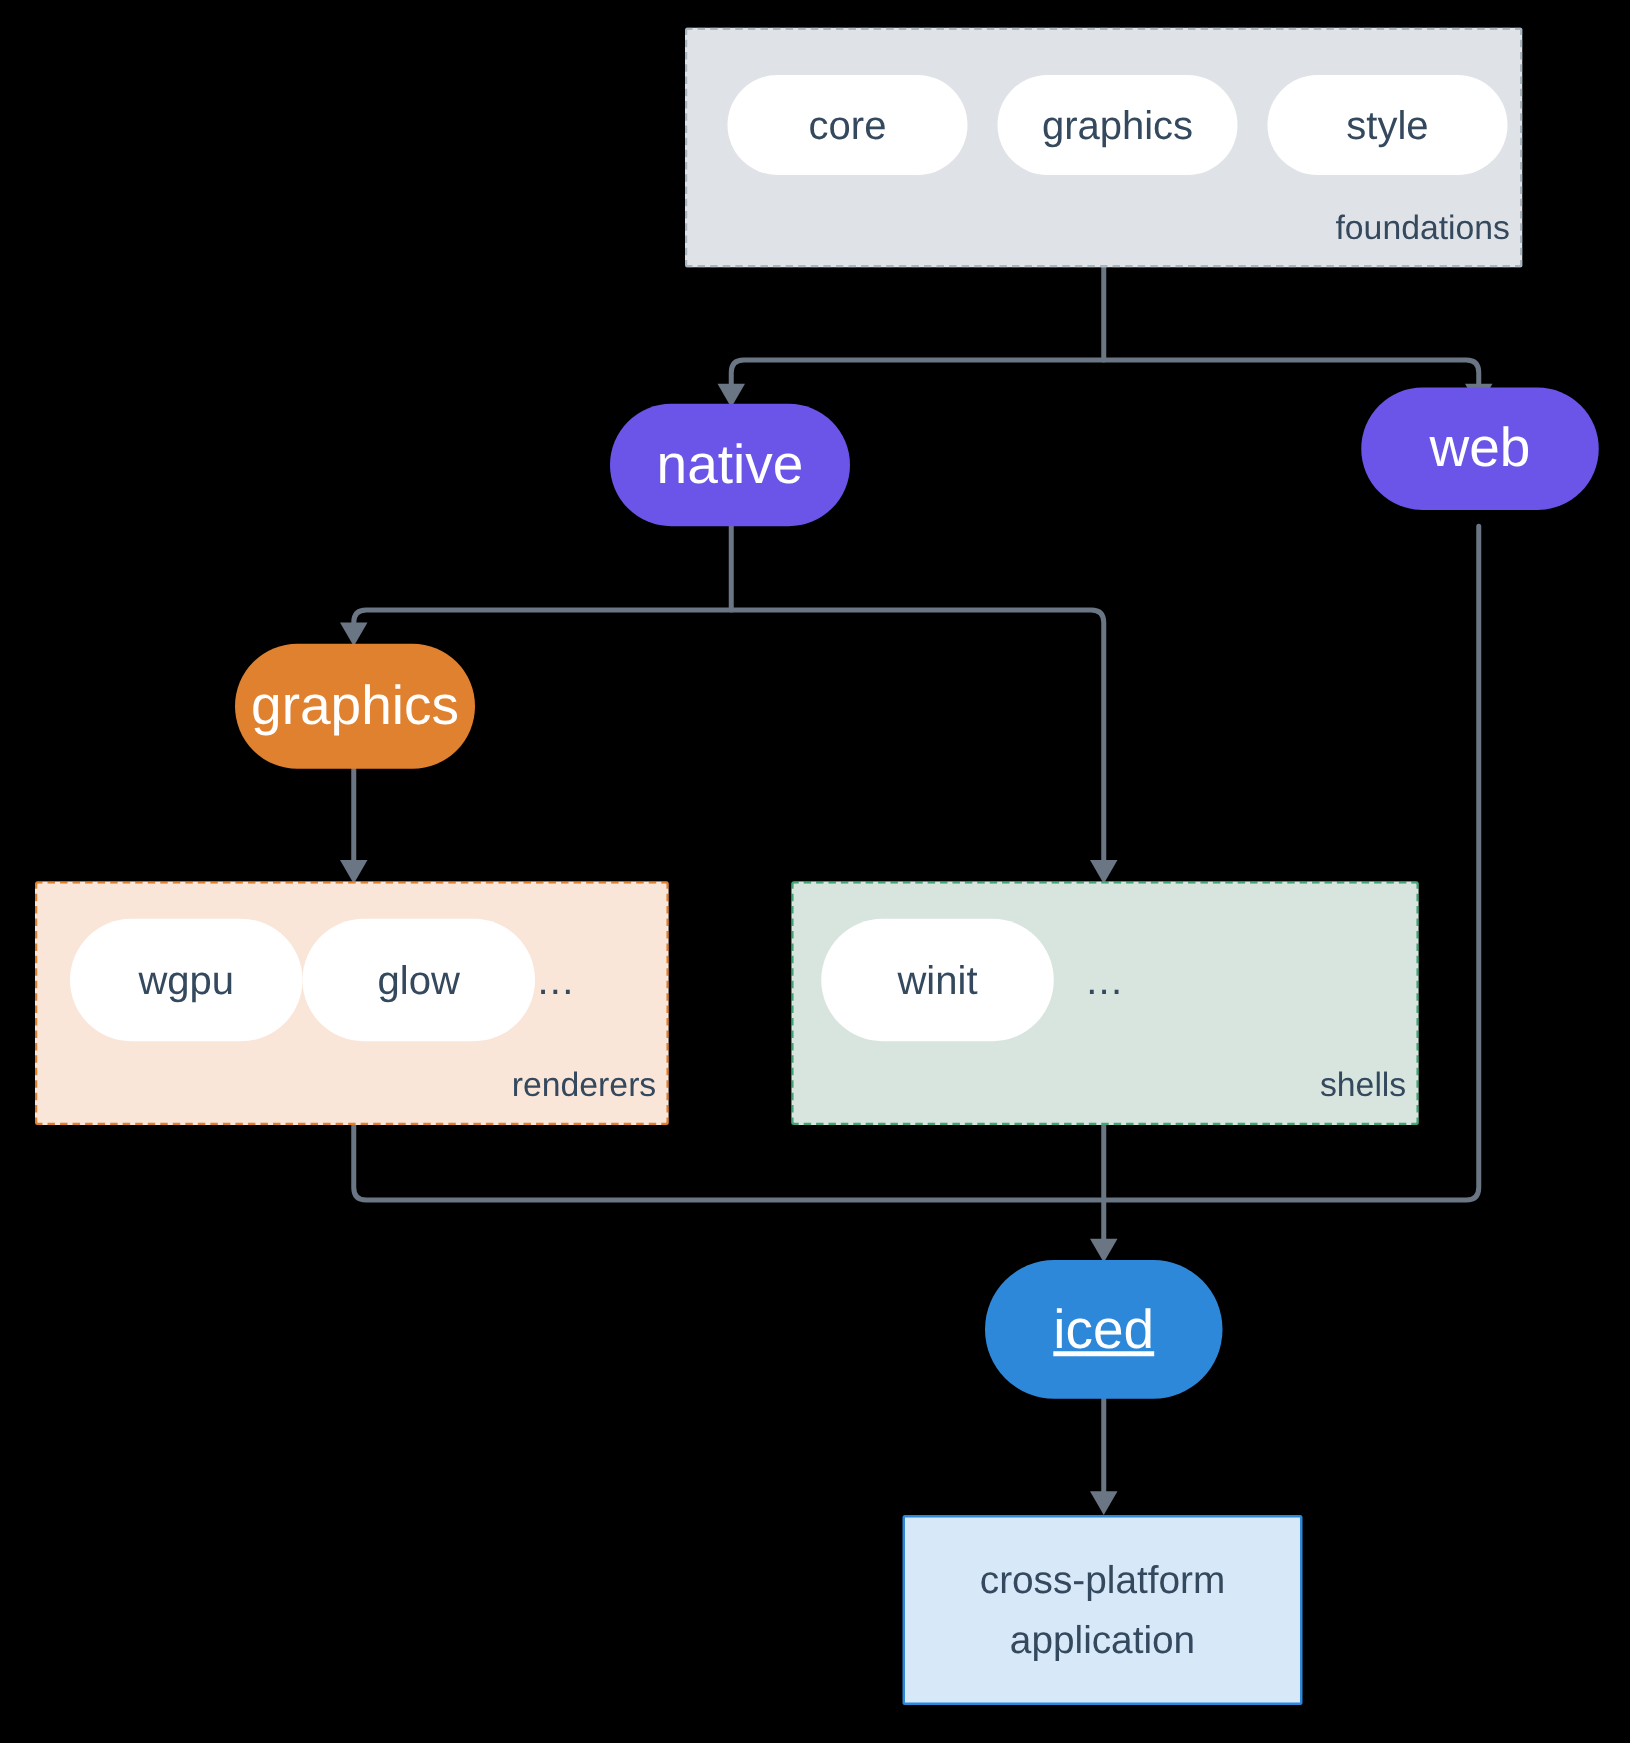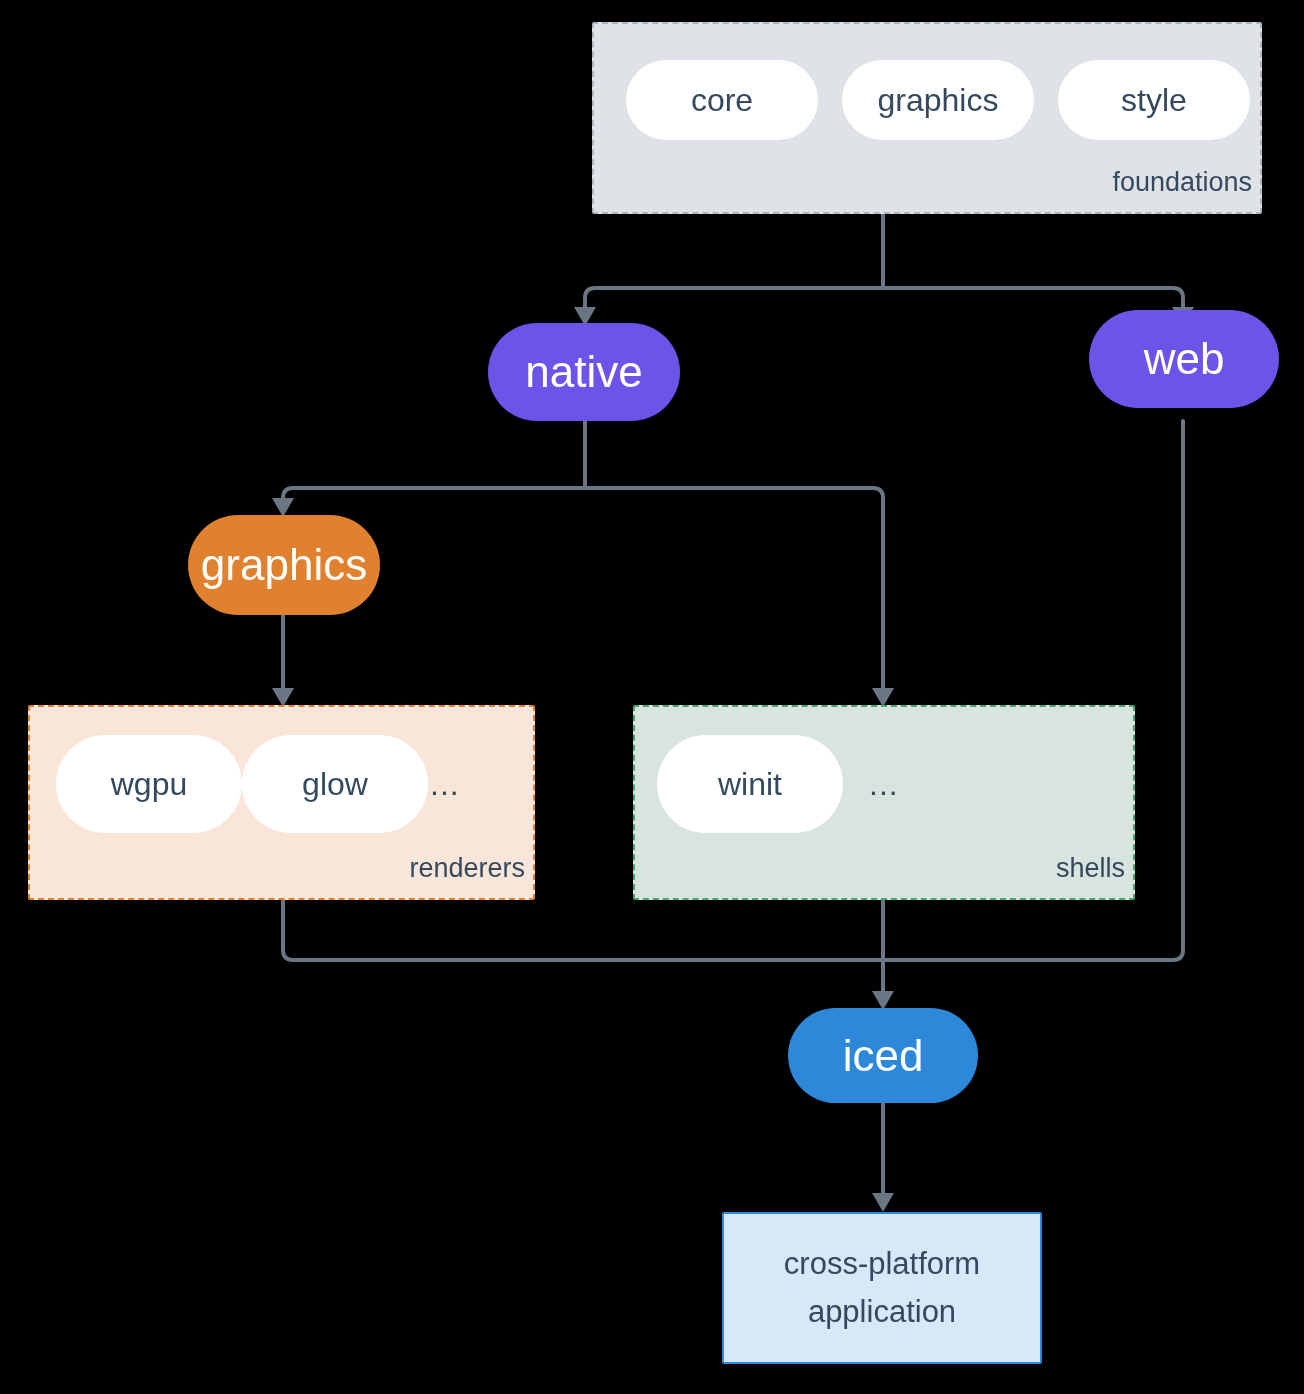--- a/index.html
+++ b/index.html
@@ -52,21 +52,20 @@
   .node-purple { background: var(--purple, #6a55e8); }
   .node-orange { background: var(--orange, #e0812f); }
   .node-blue   { background: var(--blue, #2e88da); }
   .group {
     border-radius: 2px;
   }
   .group-foundations {
     left: 548px; top: 22px; width: 670px; height: 192px;
     background: var(--foundations-bg, #dfe3e7);
     border: 2px dashed var(--foundations-border, #aab6c0);
-    margin-left: 44px;
   }
   .group-renderers {
     left: 28px; top: 705px; width: 507px; height: 195px;
     background: var(--renderers-bg, #fae6d9);
     border: 2px dashed var(--renderers-border, #e0812f);
   }
   .group-shells {
     left: 633px; top: 705px; width: 502px; height: 195px;
     background: var(--shells-bg, #d8e5df);
     border: 2px dashed var(--shells-border, #44a577);
@@ -113,21 +112,21 @@
     font-size: 32px;
     height: 98px;
     display: flex;
     align-items: center;
     margin-left: 2px;
     letter-spacing: 1px;
   }
   .node-native   { left: 488px;  top: 323px; width: 192px; height: 98px; }
   .node-web      { left: 1089px; top: 310px; width: 190px; height: 98px; }
   .node-graphics { left: 188px;  top: 515px; width: 192px; height: 100px; }
-  .node-iced     { left: 788px;  top: 1008px; width: 190px; height: 95px; }
+  .node-iced     { left: 788px;  top: 1008px; width: 190px; height: 111px; text-decoration: underline; }
   .appbox {
     left: 722px; top: 1212px; width: 320px; height: 152px;
     background: var(--app-bg, #d7e9f8);
     border: 2px solid var(--app-border, #2e88da);
     border-radius: 2px;
     display: flex;
     align-items: center;
     justify-content: center;
     text-align: center;
     font-size: 31px;

